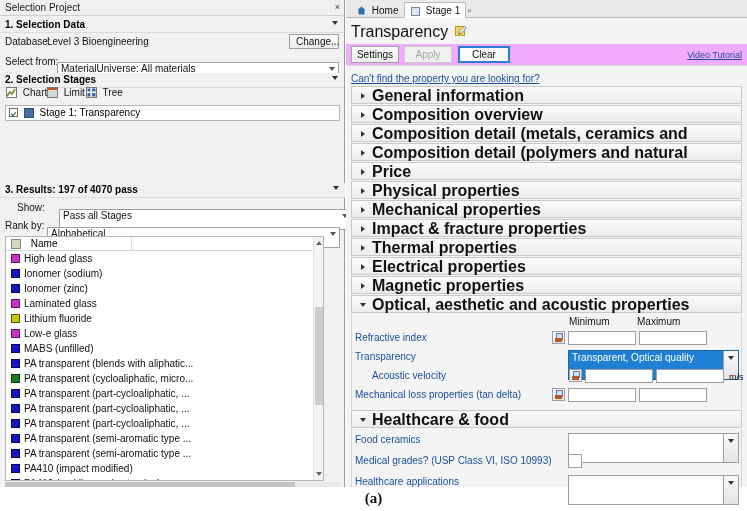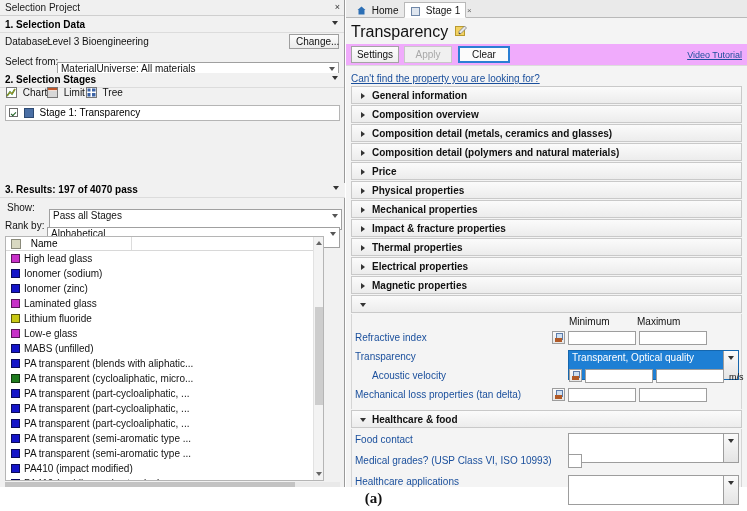--- a/index.html
+++ b/index.html
@@ -210,21 +210,21 @@
     font-size:10px; color:#1a4f9c; text-decoration:underline; cursor:pointer;
   }
 
   
   #accordion { position:absolute; left:5px; top:86px; width:391px; }
   .acc-row {
     position:relative;
     height:18px; margin-bottom:1px;
     background: linear-gradient(#fbfbfb,#ececec);
     border:1px solid #c9c9c9;
-    font-size:10px; font-weight:bold; color:#111;
+    font-size:16px; font-weight:bold; color:#111;
     line-height:17px;
     padding-left:20px;
     cursor:pointer;
   }
   .acc-row .tri {
     position:absolute; left:9px; top:6px;
     width:0;height:0;
     border-top:3px solid transparent;
     border-bottom:3px solid transparent;
     border-left:4px solid #333;
@@ -392,21 +392,21 @@
         <span class="gridicon"></span>
         <span>Stage 1: Transparency</span>
       </div>
     </div>
 
     <div class="section-head" style="position:absolute;left:0;top:183px;width:345px;">
       <span>3. Results: 197 of 4070 pass</span>
       <span class="caret"></span>
     </div>
 
-    <div class="row" style="position:absolute;left:2px;top:199px;width:345px;">
+    <div class="row" style="position:absolute;left:12px;top:199px;width:345px;">
       <span class="lbl" style="position:absolute;left:5px;top:0;">Show:</span>
       <div class="combo" style="position:absolute;left:47px;top:2px;right:5px;">
         <span>Pass all Stages</span>
         <span class="arrow"></span>
       </div>
     </div>
 
     <div class="row" style="position:absolute;left:0;top:217px;width:345px;">
       <span class="lbl" style="position:absolute;left:5px;top:0;">Rank by:</span>
       <div class="combo" style="position:absolute;left:47px;top:2px;right:5px;">
@@ -494,21 +494,21 @@
         <div class="acc-row"><span class="tri"></span><span>Composition overview</span></div>
         <div class="acc-row"><span class="tri"></span><span>Composition detail (metals, ceramics and glasses)</span></div>
         <div class="acc-row"><span class="tri"></span><span>Composition detail (polymers and natural materials)</span></div>
         <div class="acc-row"><span class="tri"></span><span>Price</span></div>
         <div class="acc-row"><span class="tri"></span><span>Physical properties</span></div>
         <div class="acc-row"><span class="tri"></span><span>Mechanical properties</span></div>
         <div class="acc-row"><span class="tri"></span><span>Impact &amp; fracture properties</span></div>
         <div class="acc-row"><span class="tri"></span><span>Thermal properties</span></div>
         <div class="acc-row"><span class="tri"></span><span>Electrical properties</span></div>
         <div class="acc-row"><span class="tri"></span><span>Magnetic properties</span></div>
-        <div class="acc-row open"><span class="tri"></span></div>
+        <div class="acc-row open"><span class="tri"></span><span>Optical, aesthetic and acoustic properties</span></div>
         <div class="acc-body" style="height: 95px;">
           <span class="colhdr" style="left: 217px; top: 2px;">Minimum</span>
           <span class="colhdr" style="left: 285px; top: 2px;">Maximum</span>
           <div class="frow" style="position: absolute; left: 0px; right: 0px; top: 15px;">
             <span class="flabel">Refractive index</span>
             <span class="unit-btn" style="left: 200px;"></span>
             <input class="minmax" type="text" style="left: 216px;">
             <input class="minmax" type="text" style="left: 287px;">
           </div>
           <div class="frow" style="position: absolute; left: 0px; right: 0px; top: 34px;">
@@ -525,21 +525,21 @@
           <div class="frow" style="position: absolute; left: 0px; right: 0px; top: 72px;">
             <span class="flabel">Mechanical loss properties (tan delta)</span>
             <span class="unit-btn" style="left: 200px;"></span>
             <input class="minmax" type="text" style="left: 216px;">
             <input class="minmax" type="text" style="left: 287px;">
           </div>
         </div>
         <div class="acc-row open" style="margin-top: 1px;"><span class="tri"></span><span>Healthcare &amp; food</span></div>
         <div class="acc-body" style="height: 58px;">
           <div class="frow" style="position: absolute; left: 0px; right: 0px; top: 2px;">
-            <span class="flabel">Food contact</span>
+            <span class="flabel">Food ceramics</span>
             <div class="sel-combo" style="left: 216px; width: 171px;"><span></span><span class="cbtn"></span></div>
           </div>
           <div class="frow" style="position: absolute; left: 0px; right: 0px; top: 23px;">
             <span class="flabel">Medical grades? (USP Class VI, ISO 10993)</span>
             <span class="small-check" style="left: 216px;"></span>
           </div>
           <div class="frow" style="position: absolute; left: 0px; right: 0px; top: 44px;">
             <span class="flabel">Healthcare applications</span>
             <div class="sel-combo" style="left: 216px; width: 171px;"><span></span><span class="cbtn"></span></div>
           </div>

